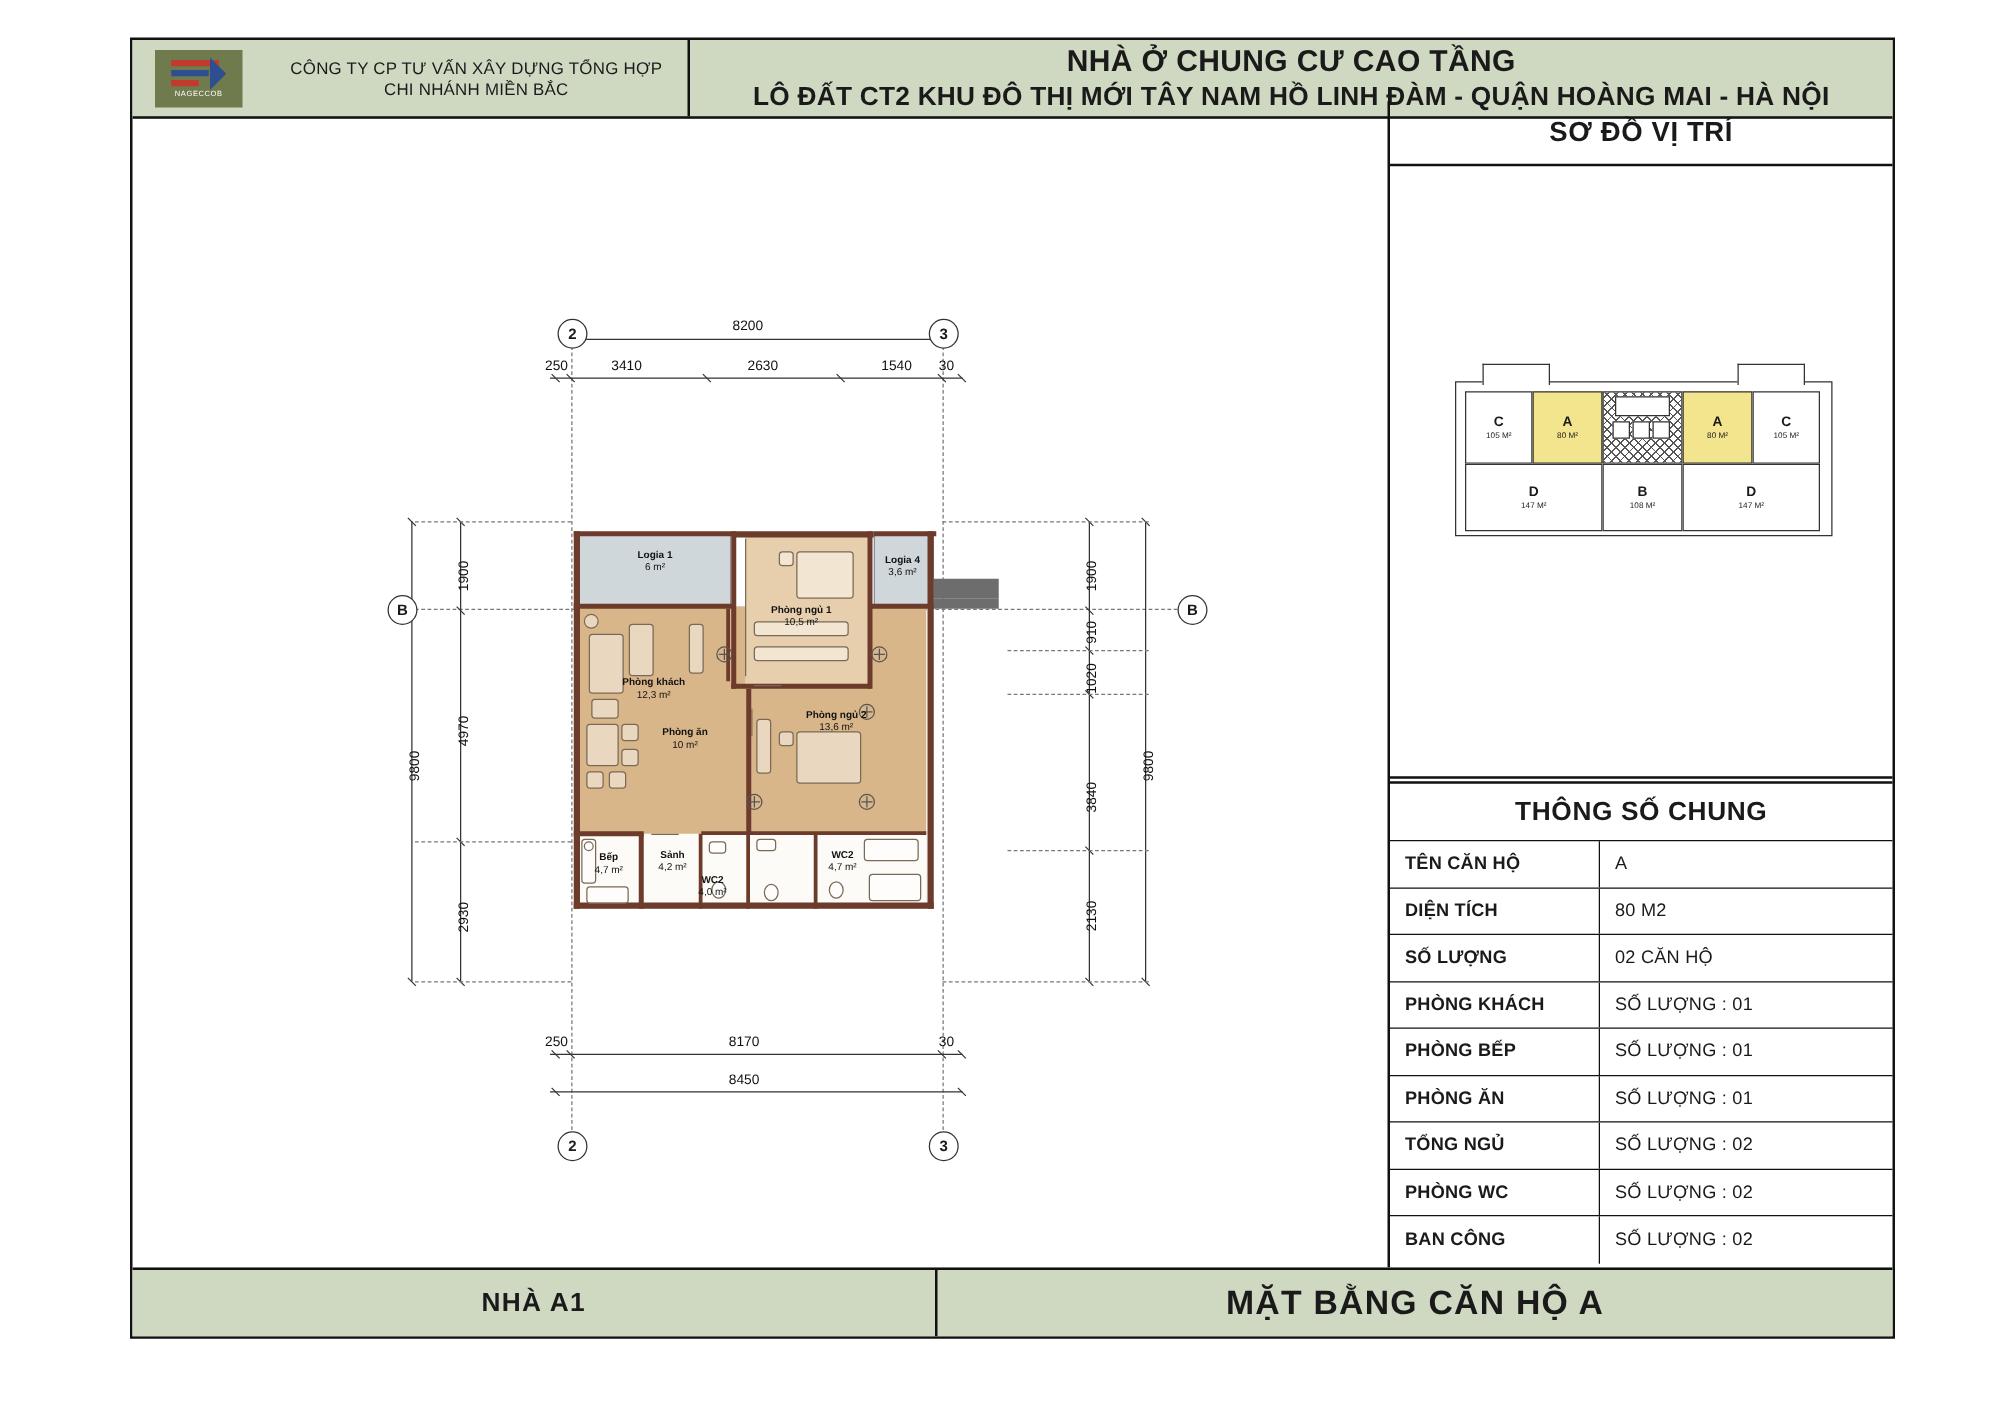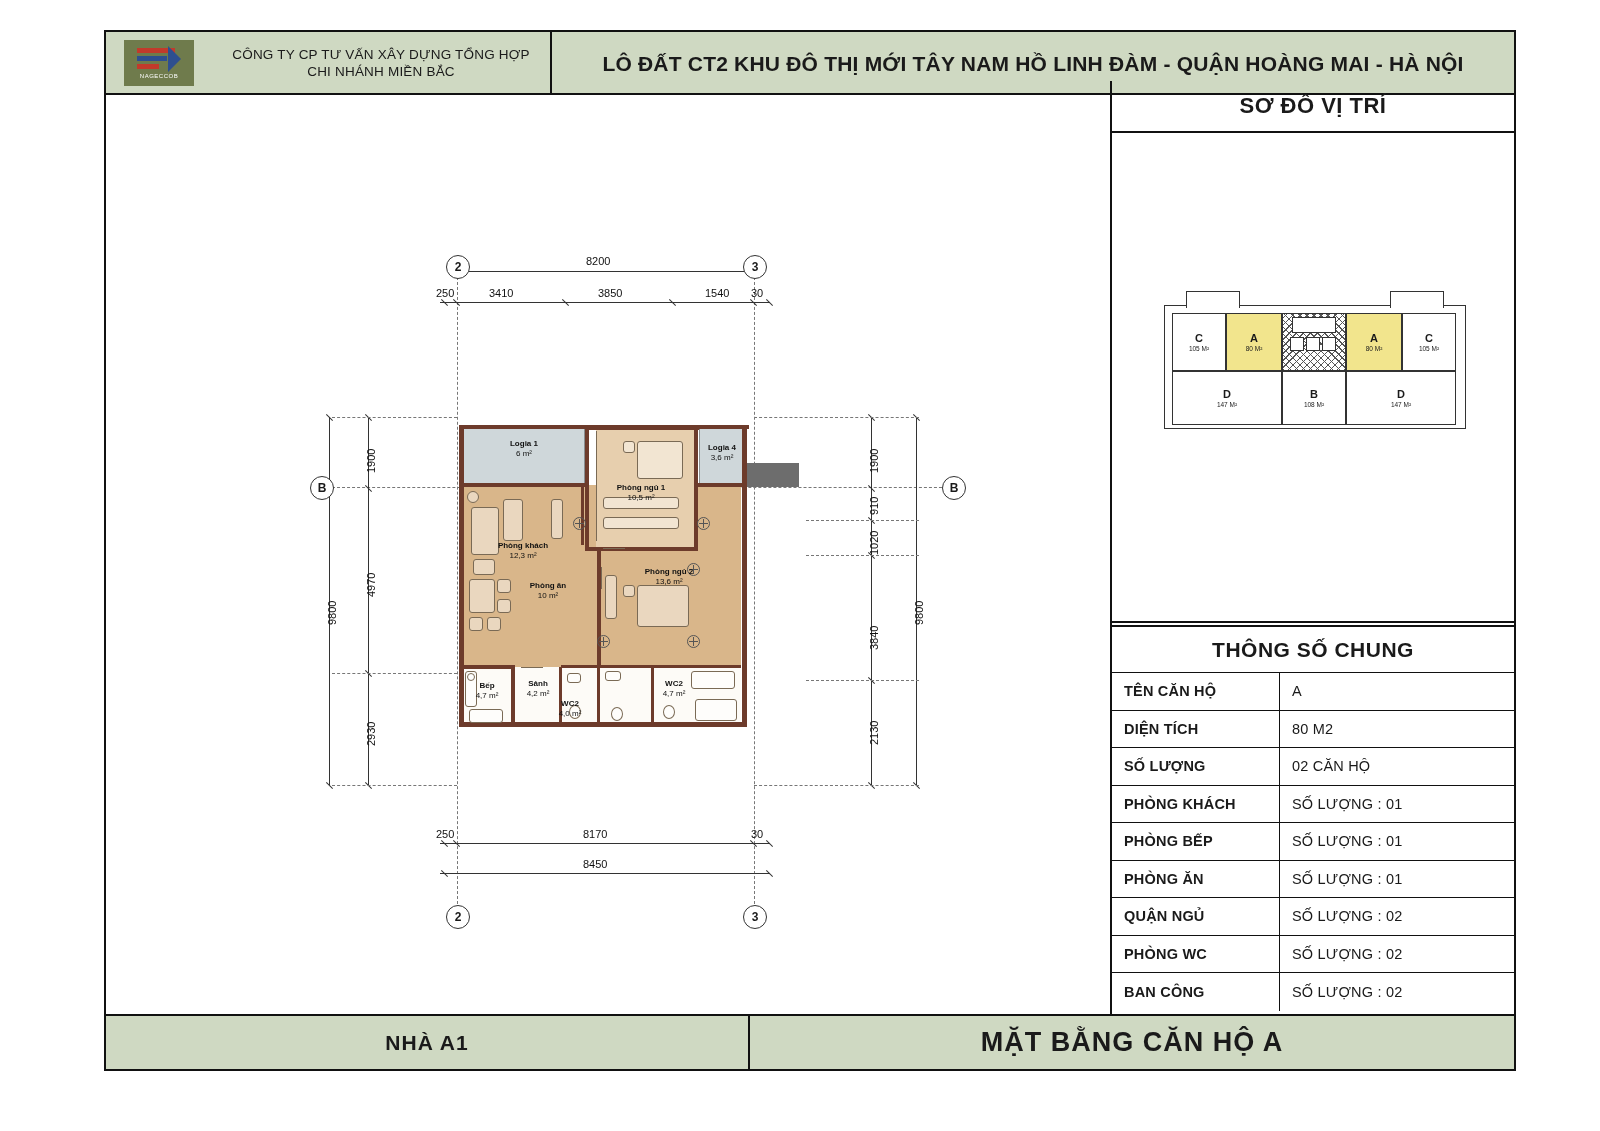--- a/index.html
+++ b/index.html
@@ -109,20 +109,21 @@
               <b></b>
             </div>
         <div class="logo-cap">NAGECCOB</div>
       </div>
     </div>
     <div class="hdr-company">
       <div>CÔNG TY CP TƯ VẤN XÂY DỰNG TỔNG HỢP</div>
       <div>CHI NHÁNH MIỀN BẮC</div>
     </div>
     <div class="hdr-title">
+      <div class="l1">NHÀ Ở CHUNG CƯ CAO TẦNG</div>
       <div class="l2">LÔ ĐẤT CT2 KHU ĐÔ THỊ MỚI TÂY NAM HỒ LINH ĐÀM - QUẬN HOÀNG MAI - HÀ NỘI</div>
     </div>
   </div>
 
   <div class="draw">
 
     <div class="bub" style="left:340px;top:160px;">2</div>
     <div class="bub" style="left:637px;top:160px;">3</div>
     <div class="bub" style="left:340px;top:810px;">2</div>
     <div class="bub" style="left:637px;top:810px;">3</div>
@@ -140,21 +141,21 @@
 
     <div class="dim h" style="left:334px;top:207px;width:330px;"></div>
     <div class="tick" style="left:334px;top:207px;"></div>
     <div class="tick" style="left:346px;top:207px;"></div>
     <div class="tick" style="left:455px;top:207px;"></div>
     <div class="tick" style="left:562px;top:207px;"></div>
     <div class="tick" style="left:643px;top:207px;"></div>
     <div class="tick" style="left:659px;top:207px;"></div>
     <div class="dtxt" style="left:330px;top:192px;">250</div>
     <div class="dtxt" style="left:383px;top:192px;">3410</div>
-    <div class="dtxt" style="left:492px;top:192px;">3850</div>
+    <div class="dtxt" style="left:492px;top:192px;">2630</div>
     <div class="dtxt" style="left:599px;top:192px;">1540</div>
     <div class="dtxt" style="left:645px;top:192px;">30</div>
 
     <div class="dim v" style="left:223px;top:322px;height:368px;"></div>
     <div class="tick" style="left:219px;top:322px;"></div>
         <div class="tick" style="left:219px;top:690px;"></div>
     <div class="dtxt rot" style="left:220px;top:530px;">9800</div>
 
     <div class="dim v" style="left:262px;top:322px;height:368px;"></div>
     <div class="tick" style="left:258px;top:322px;"></div>
@@ -387,21 +388,21 @@
       </div>
       <div class="prow">
         <div class="k">PHÒNG BẾP</div>
         <div class="v">SỐ LƯỢNG : 01</div>
       </div>
       <div class="prow">
         <div class="k">PHÒNG ĂN</div>
         <div class="v">SỐ LƯỢNG : 01</div>
       </div>
       <div class="prow">
-        <div class="k">QUẬN NGỦ</div>
+        <div class="k">TỔNG NGỦ</div>
         <div class="v">SỐ LƯỢNG : 02</div>
       </div>
       <div class="prow">
         <div class="k">PHÒNG WC</div>
         <div class="v">SỐ LƯỢNG : 02</div>
       </div>
       <div class="prow">
         <div class="k">BAN CÔNG</div>
         <div class="v">SỐ LƯỢNG : 02</div>
       </div>

